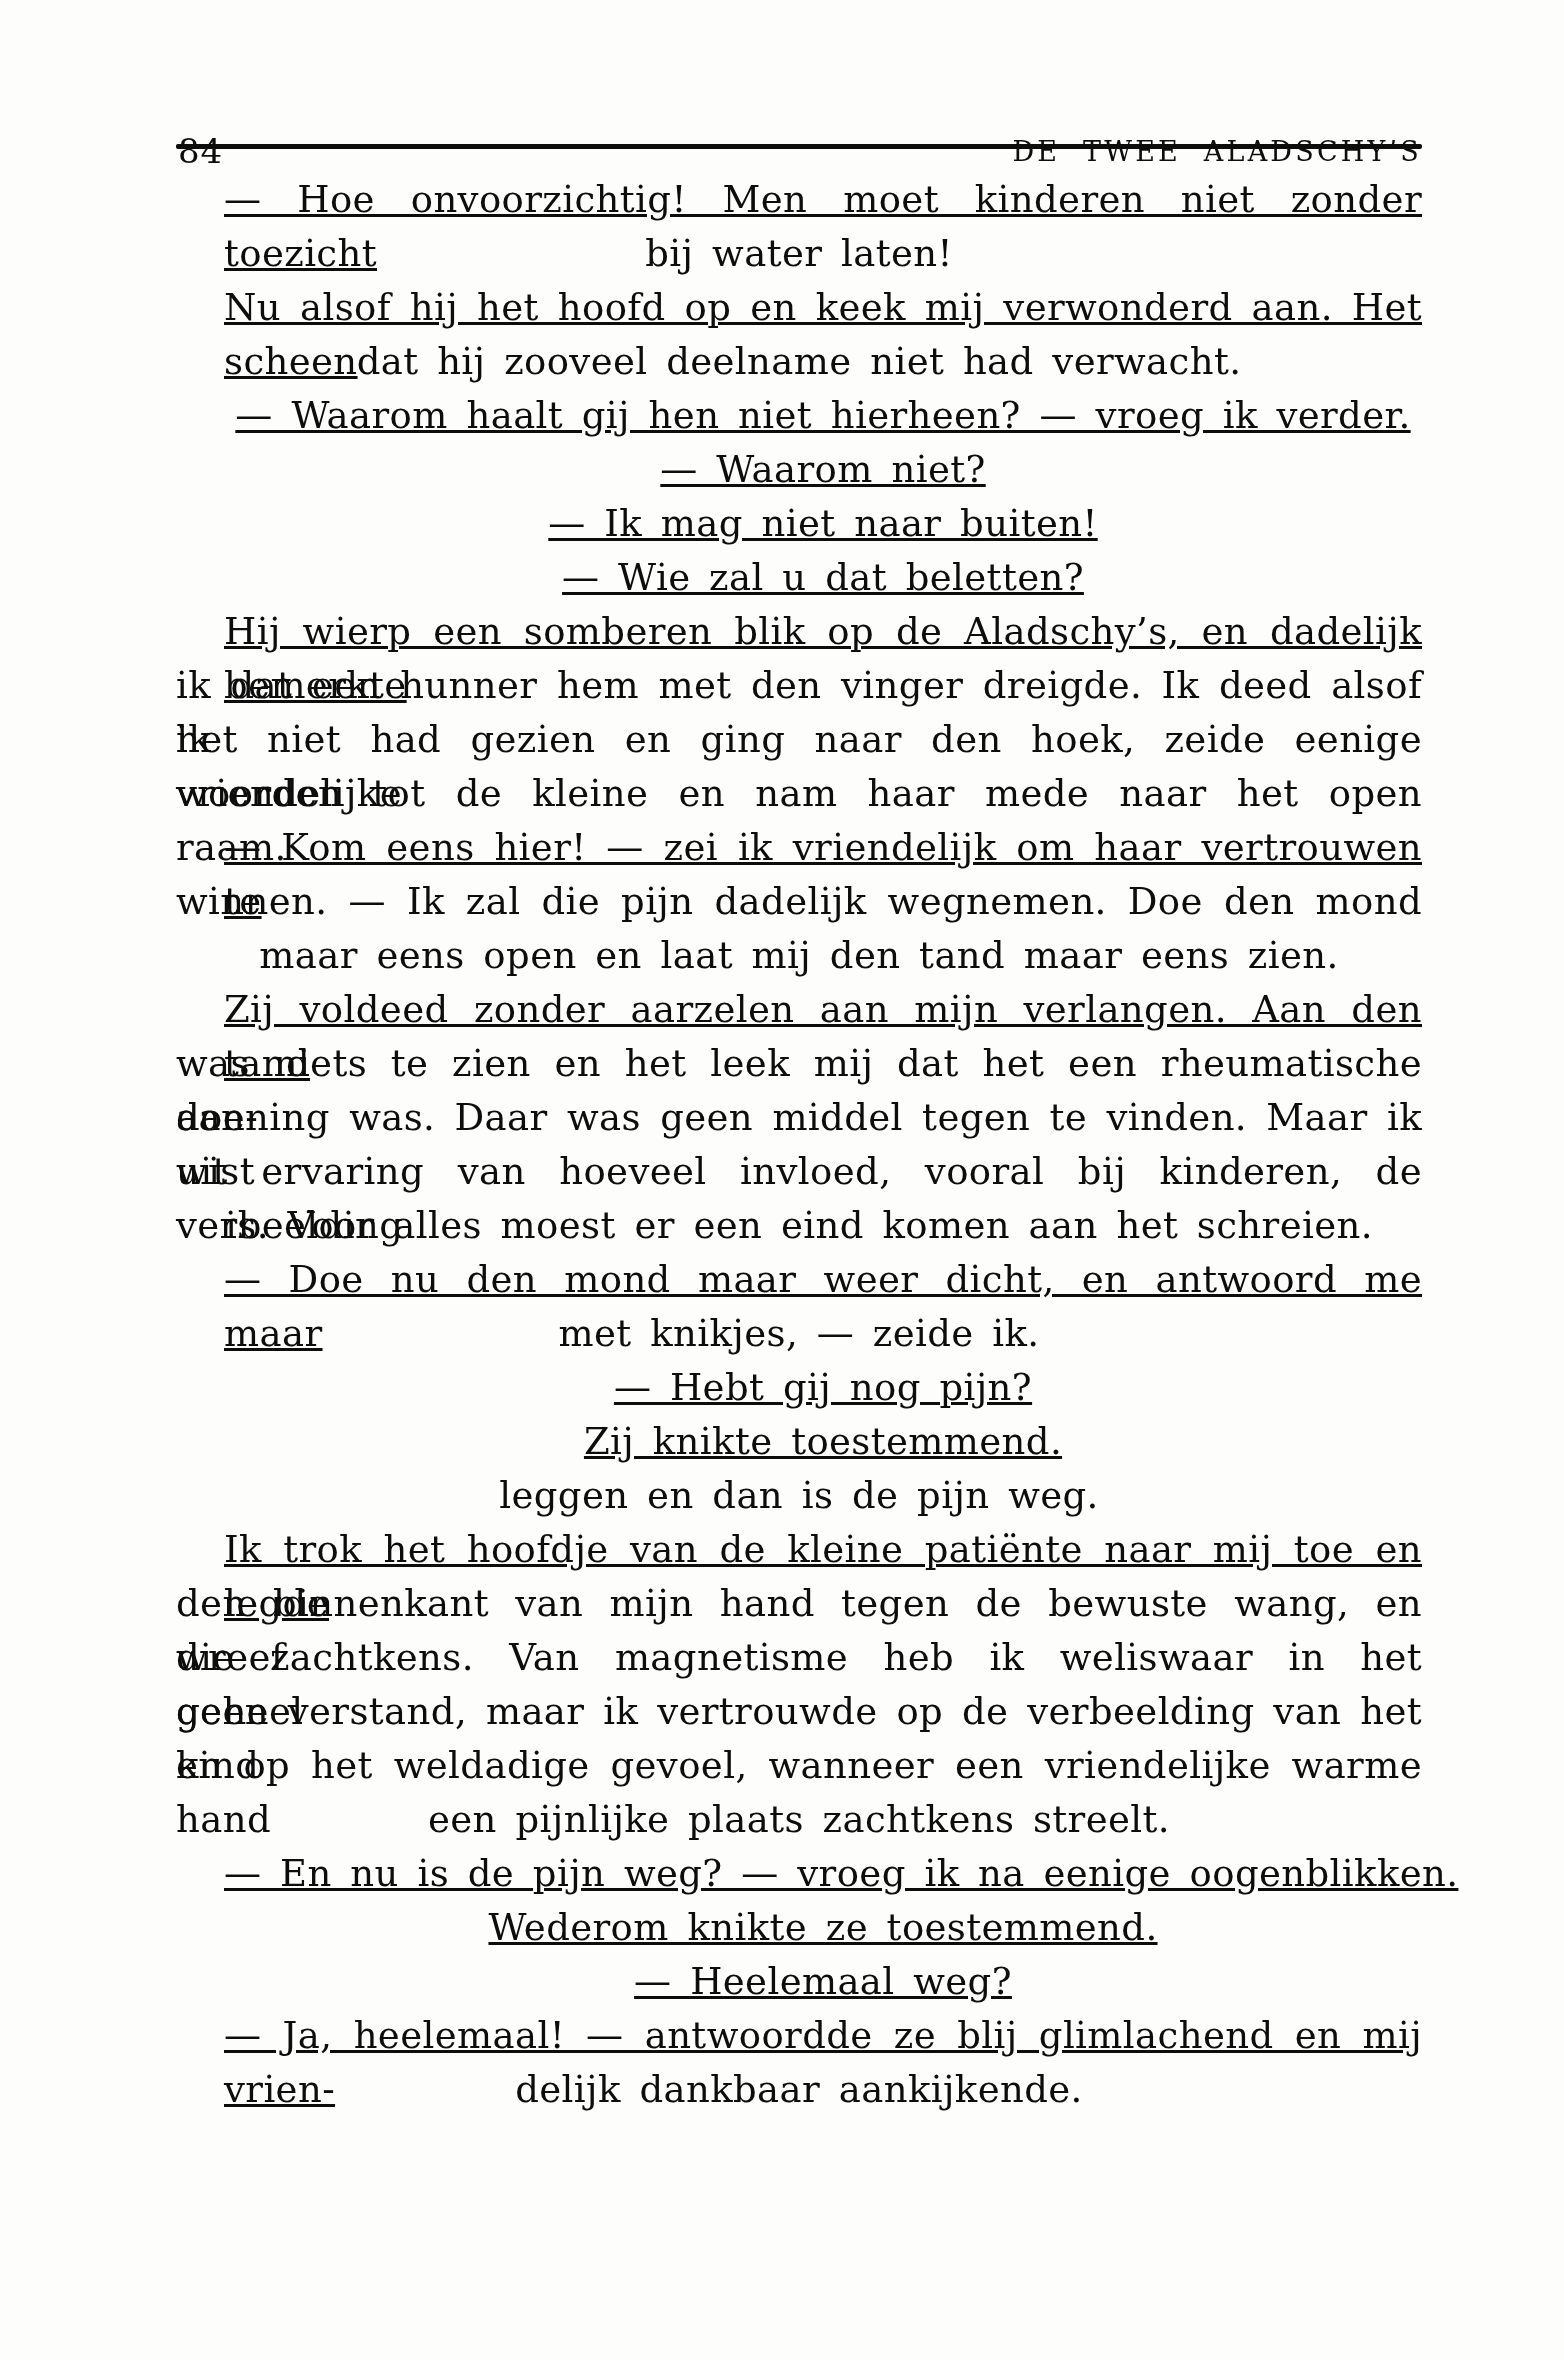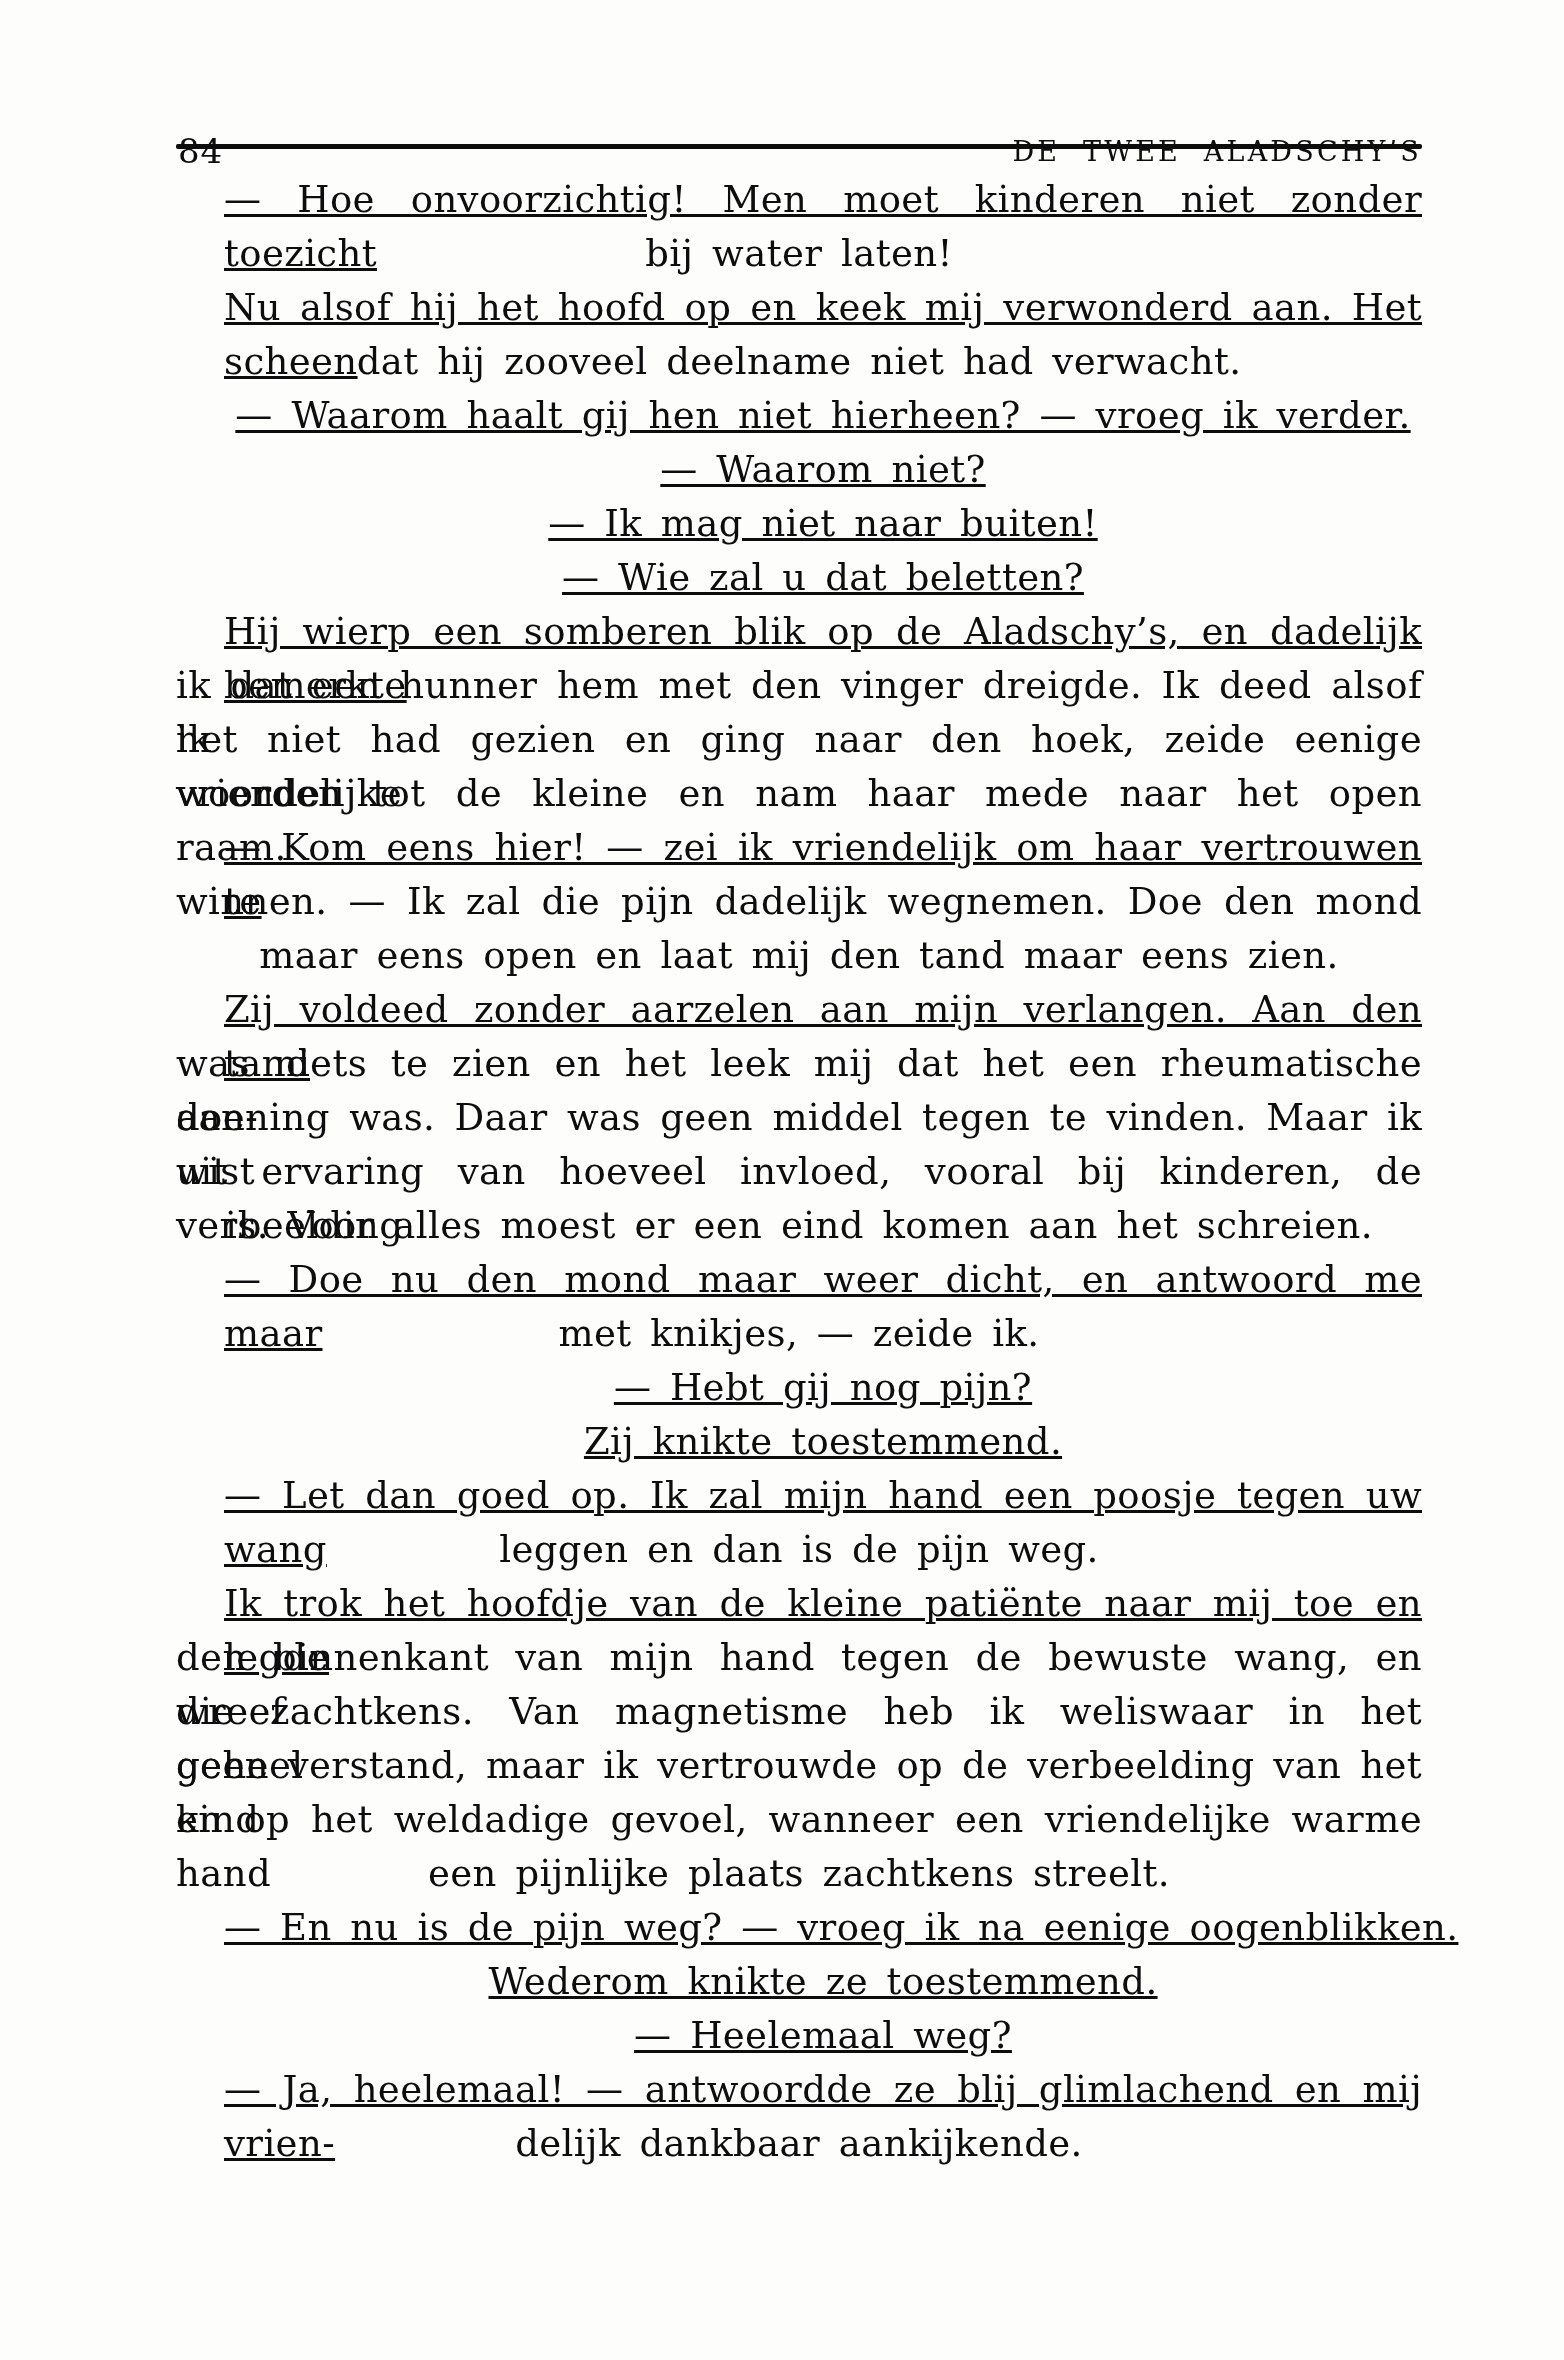--- a/index.html
+++ b/index.html
@@ -84,21 +84,20 @@
       <div class="line">maar eens open en laat mij den tand maar eens zien.</div>
       <div class="line i j">Zij voldeed zonder aarzelen aan mijn verlangen. Aan den tand</div>
       <div class="line j">was niets te zien en het leek mij dat het een rheumatische aan-</div>
       <div class="line j">doening was. Daar was geen middel tegen te vinden. Maar ik wist</div>
       <div class="line j">uit ervaring van hoeveel invloed, vooral bij kinderen, de verbeelding</div>
       <div class="line">is. Voor alles moest er een eind komen aan het schreien.</div>
       <div class="line i j">— Doe nu den mond maar weer dicht, en antwoord me maar</div>
       <div class="line">met knikjes, — zeide ik.</div>
       <div class="line i">— Hebt gij nog pijn?</div>
       <div class="line i">Zij knikte toestemmend.</div>
-      <div class="line i j">— Let dan goed op. Ik zal mijn hand een poosje tegen uw wang</div>
       <div class="line">leggen en dan is de pijn weg.</div>
       <div class="line i j">Ik trok het hoofdje van de kleine patiënte naar mij toe en legde</div>
       <div class="line j">den binnenkant van mijn hand tegen de bewuste wang, en wreef</div>
       <div class="line j">die zachtkens. Van magnetisme heb ik weliswaar in het geheel</div>
       <div class="line j">geen verstand, maar ik vertrouwde op de verbeelding van het kind</div>
       <div class="line j">en op het weldadige gevoel, wanneer een vriendelijke warme hand</div>
       <div class="line">een pijnlijke plaats zachtkens streelt.</div>
       <div class="line i">— En nu is de pijn weg? — vroeg ik na eenige oogenblikken.</div>
       <div class="line i">Wederom knikte ze toestemmend.</div>
       <div class="line i">— Heelemaal weg?</div>

